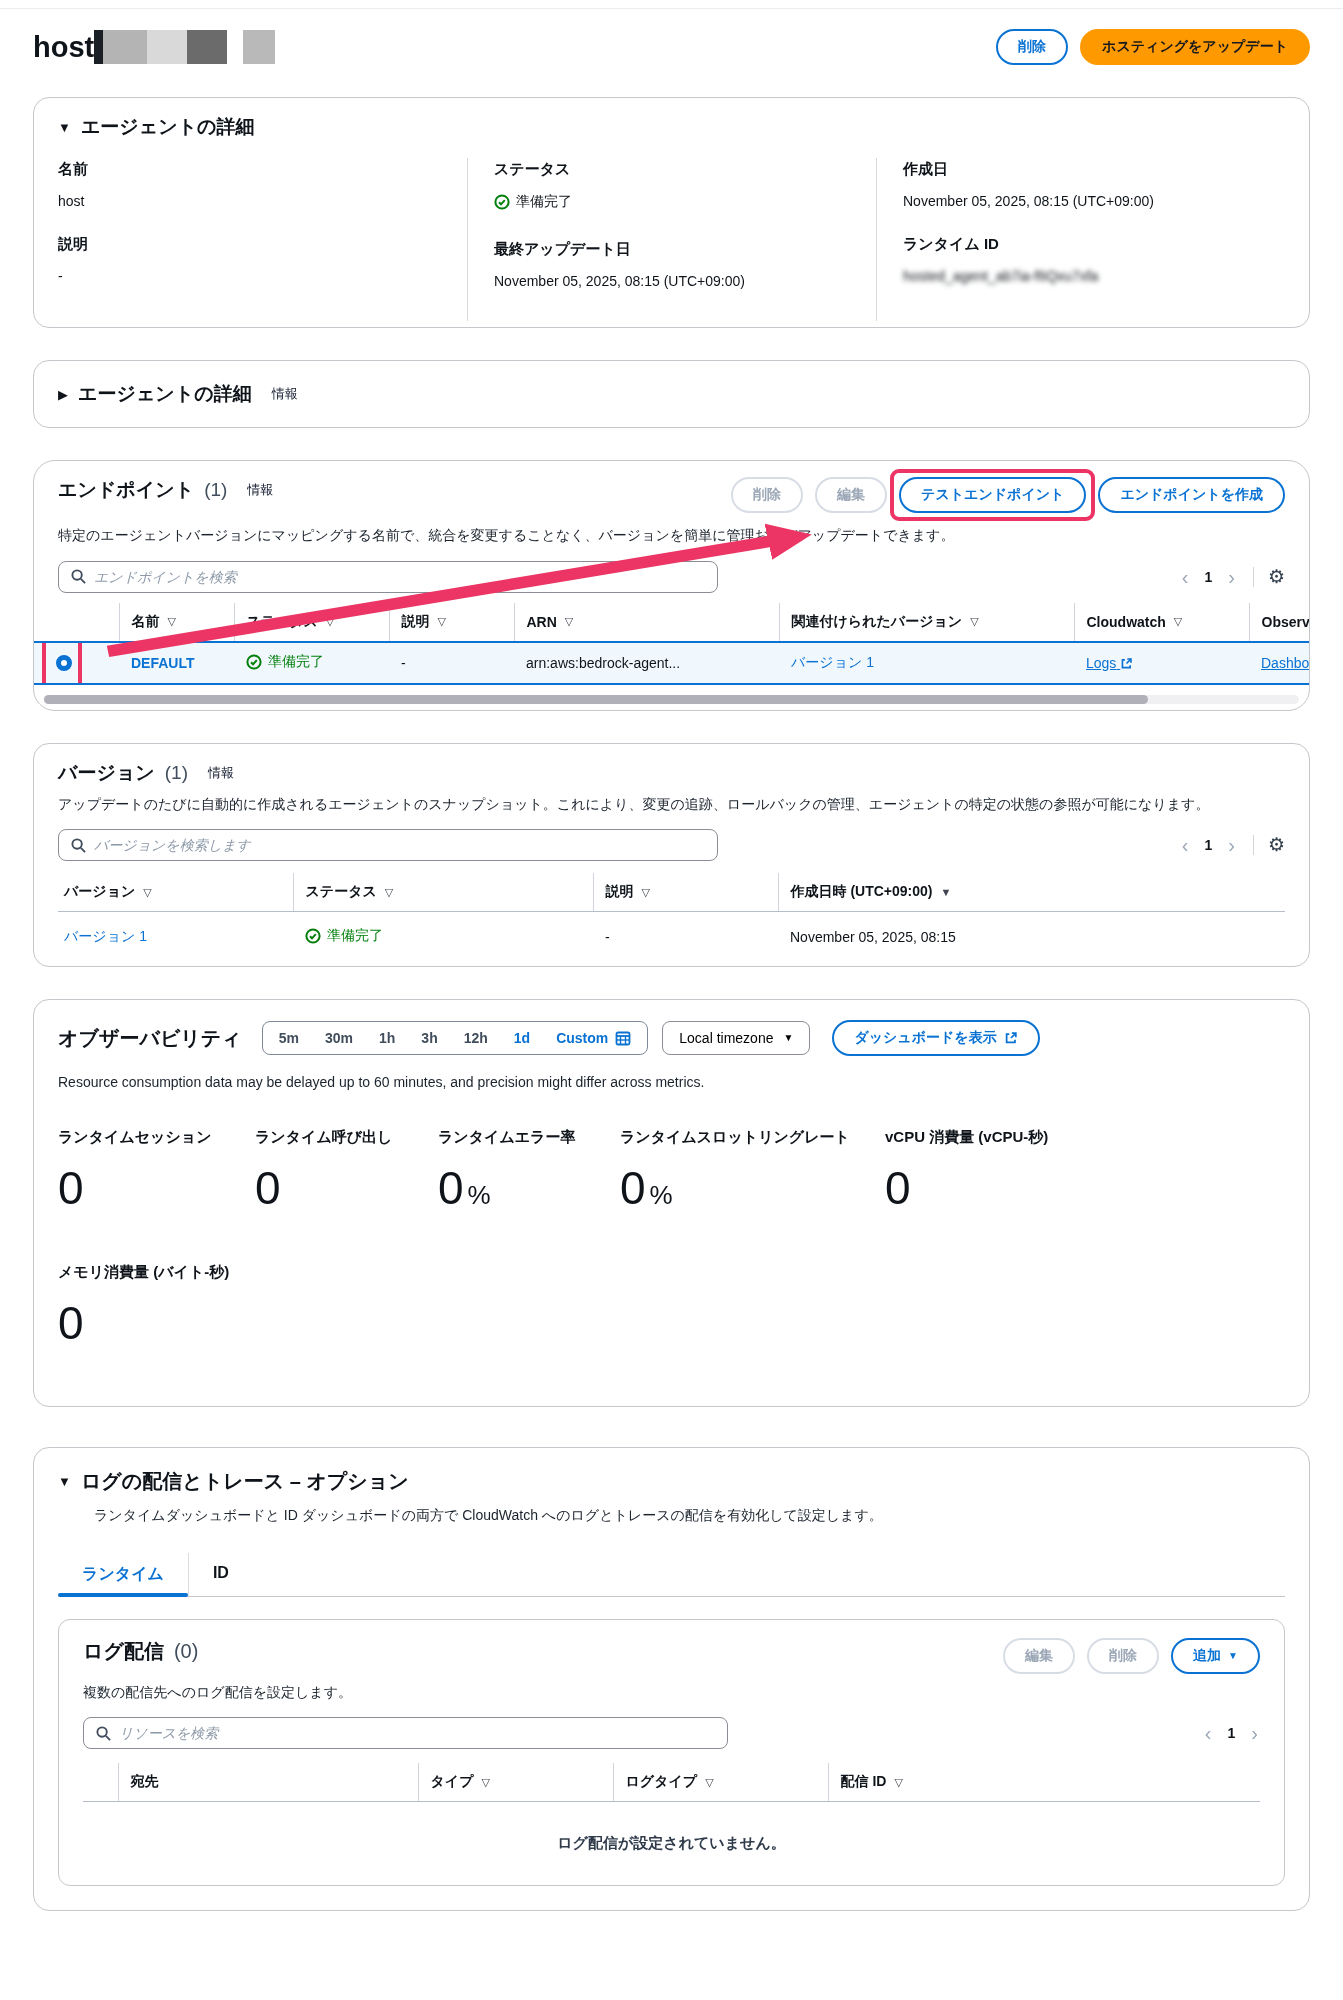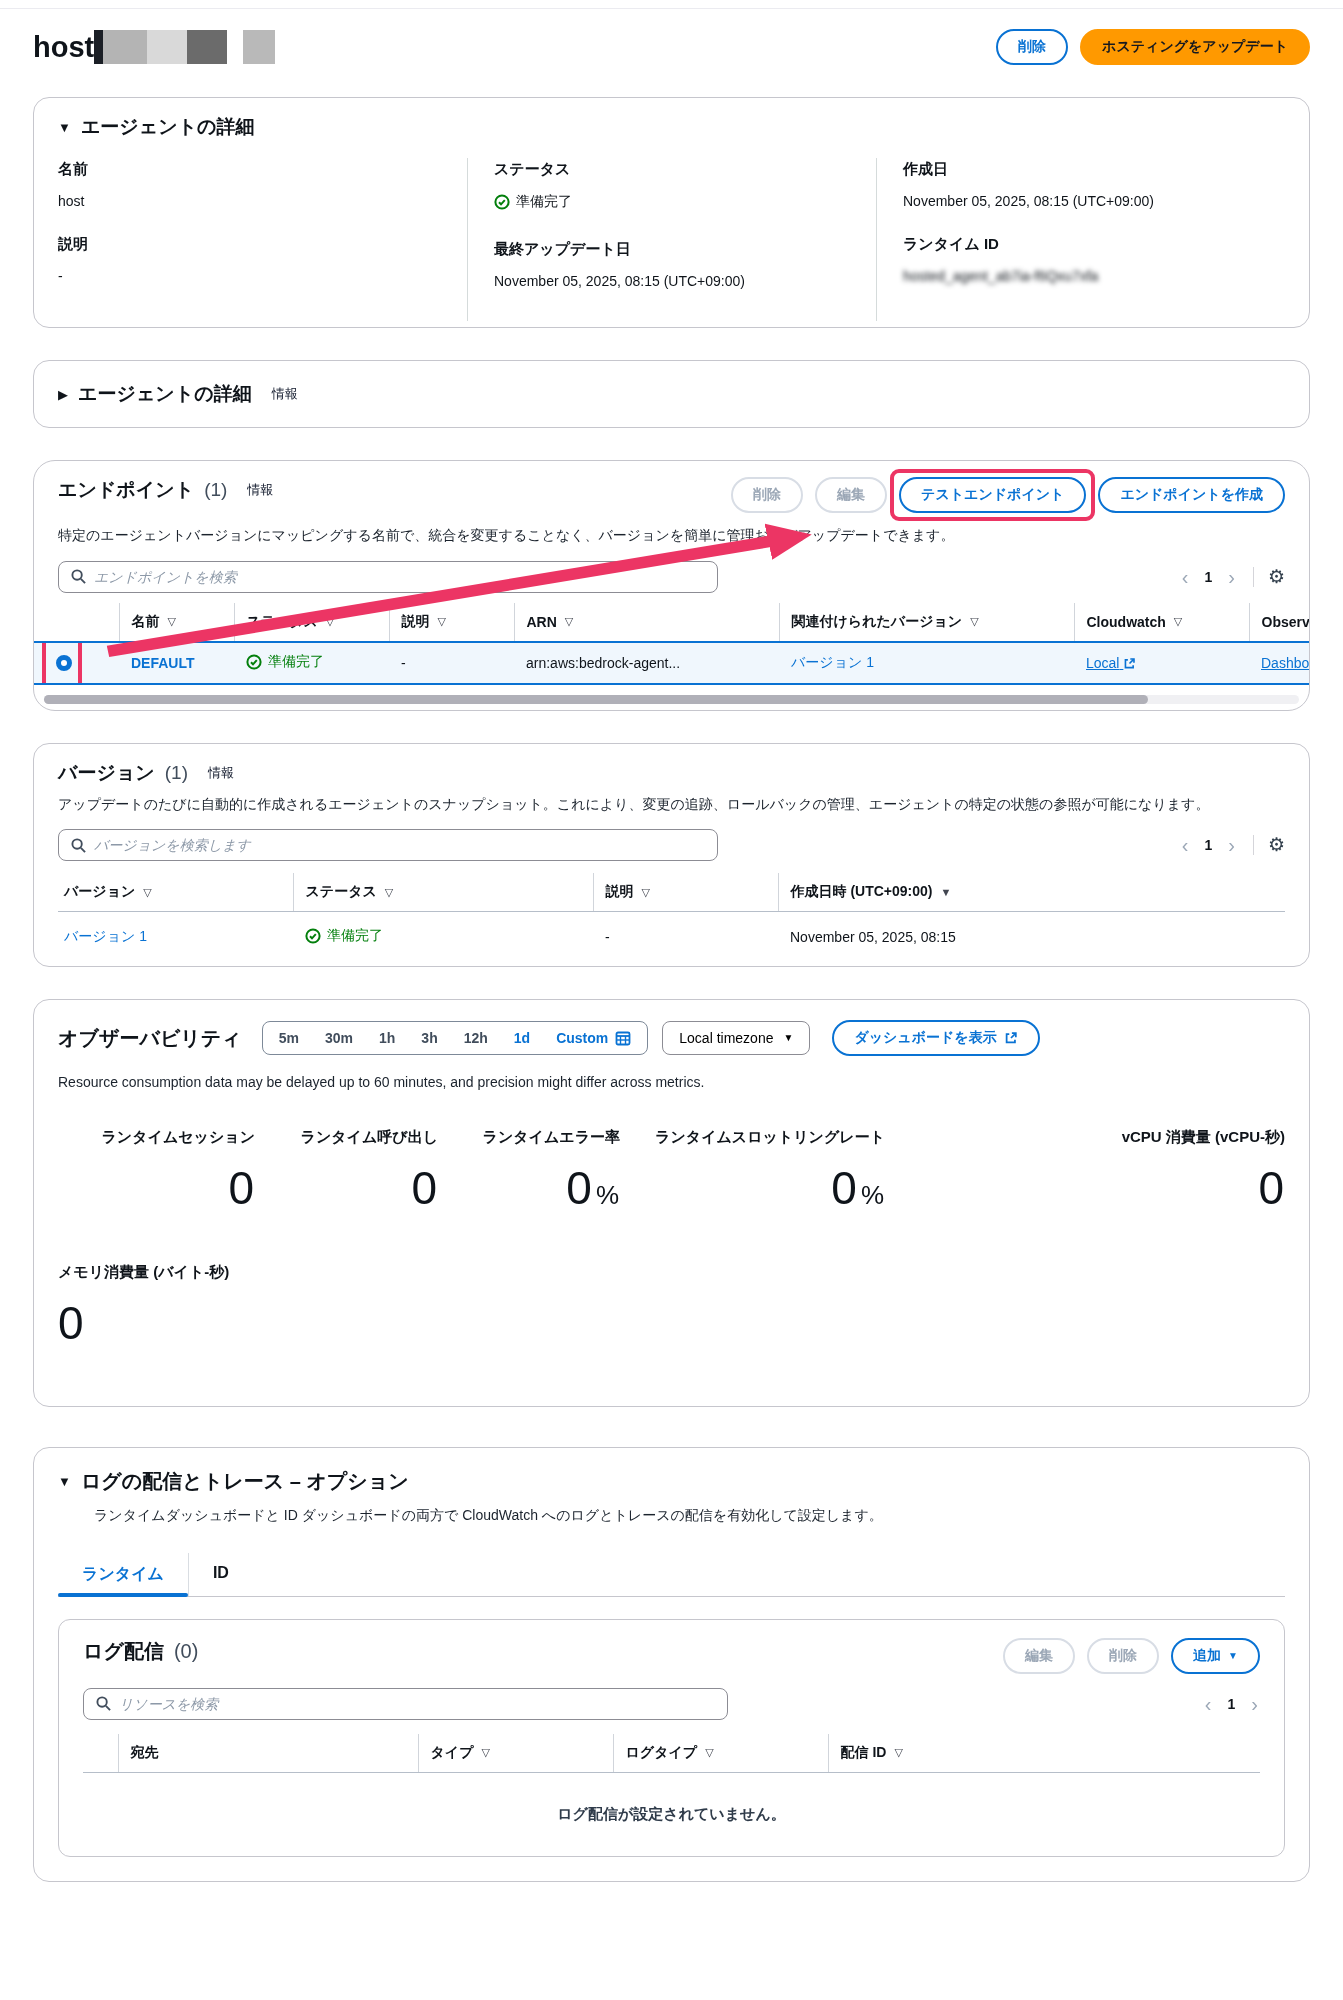--- a/index.html
+++ b/index.html
@@ -79,21 +79,21 @@
 
   
   .obs-head { display: flex; align-items: center; gap: 14px; }
   .obs-title { font-size: 20px; font-weight: 700; margin-right: 6px; }
   .rangebox { display: flex; align-items: center; gap: 26px; border: 1px solid #7d8998; border-radius: 8px; padding: 8px 16px; }
   .rangebox .rng { font-size: 14px; font-weight: 700; color: #414d5c; cursor: pointer; }
   .rangebox .rng.sel { color: #0972d3; }
   .rangebox .rng.custom { color: #0972d3; display: inline-flex; align-items: center; gap: 7px; }
   .tzbox { display: inline-flex; align-items: center; gap: 10px; border: 1px solid #8c8c94; border-radius: 8px;
     padding: 8px 16px; font-size: 14px; cursor: pointer; background: #fff; font-family: inherit; }
-  .metricgrid { display: grid; grid-template-columns: 197px 183px 182px 265px 1fr; margin-top: 34px; text-align: right; }
+  .metricgrid { display: grid; grid-template-columns: 197px 183px 182px 265px 1fr; margin-top: 34px; }
   .metric .mlbl { font-size: 15px; font-weight: 700; }
   .metric .mval { font-size: 46px; font-weight: 400; margin-top: 14px; letter-spacing: 1px; }
   .metric .munit { font-size: 26px; font-weight: 400; margin-left: 3px; }
   .metric.mem { margin-top: 48px; margin-bottom: 28px; }
 
   
   .logdesc { margin-left: 36px; }
   .tabs { display: flex; border-bottom: 1px solid #c6c6cd; margin-top: 26px; }
   .tab { padding: 11px 24px; font-size: 16px; font-weight: 700; color: #0f141a; position: relative; cursor: pointer; }
   .tab + .tab { border-left: 1px solid #d9dde2; }
@@ -292,21 +292,21 @@
             <td><span class="status">
                   <svg class="icon-svg" width="16" height="16" viewBox="0 0 16 16">
                     <circle cx="8" cy="8" r="6.6" fill="none" stroke="#037f0c" stroke-width="2"></circle>
                     <path d="M5 8.3l2 2 3.8-4.2" fill="none" stroke="#037f0c" stroke-width="2"></path>
                   </svg>
                   <span>準備完了</span>
                 </span></td>
             <td>-</td>
             <td>arn:aws:bedrock-agent...</td>
             <td><a class="link">バージョン 1</a></td>
-            <td><a class="link u"><span>Local</span> <svg class="icon-svg" width="13" height="13" viewBox="0 0 16 16">
+            <td><a class="link u"><span>Logs</span> <svg class="icon-svg" width="13" height="13" viewBox="0 0 16 16">
                     <path d="M6 3.5H3v9.5h9.5V10" fill="none" stroke="#0972d3" stroke-width="2"></path>
                     <path d="M9 2.5h4.5V7" fill="none" stroke="#0972d3" stroke-width="2"></path>
                     <path d="M13 3L8 8" fill="none" stroke="#0972d3" stroke-width="2"></path>
                   </svg></a></td>
             <td><a class="link u">Dashboard</a></td>
           </tr>
         </tbody>
       </table>
     </div>
     <div class="hscroll">
@@ -478,20 +478,21 @@
         </div>
         <div class="headbtns">
           <button class="btn disabled">編集</button>
           <button class="btn disabled">削除</button>
           <button class="btn">
               <span>追加</span>
               <span class="caret">▼</span>
             </button>
         </div>
       </div>
+      <div class="desc" style="margin-top:8px;">複数の配信先へのログ配信を設定します。</div>
 
       <div class="toolrow">
         <div class="search" style="width:645px;">
           <svg class="icon-svg" width="15" height="15" viewBox="0 0 16 16">
               <circle cx="6.5" cy="6.5" r="5" fill="none" stroke="#414d5c" stroke-width="2"></circle>
               <line x1="10.5" y1="10.5" x2="15" y2="15" stroke="#414d5c" stroke-width="2"></line>
             </svg>
           <input placeholder="リソースを検索" style="">
         </div>
         <div class="pager">

